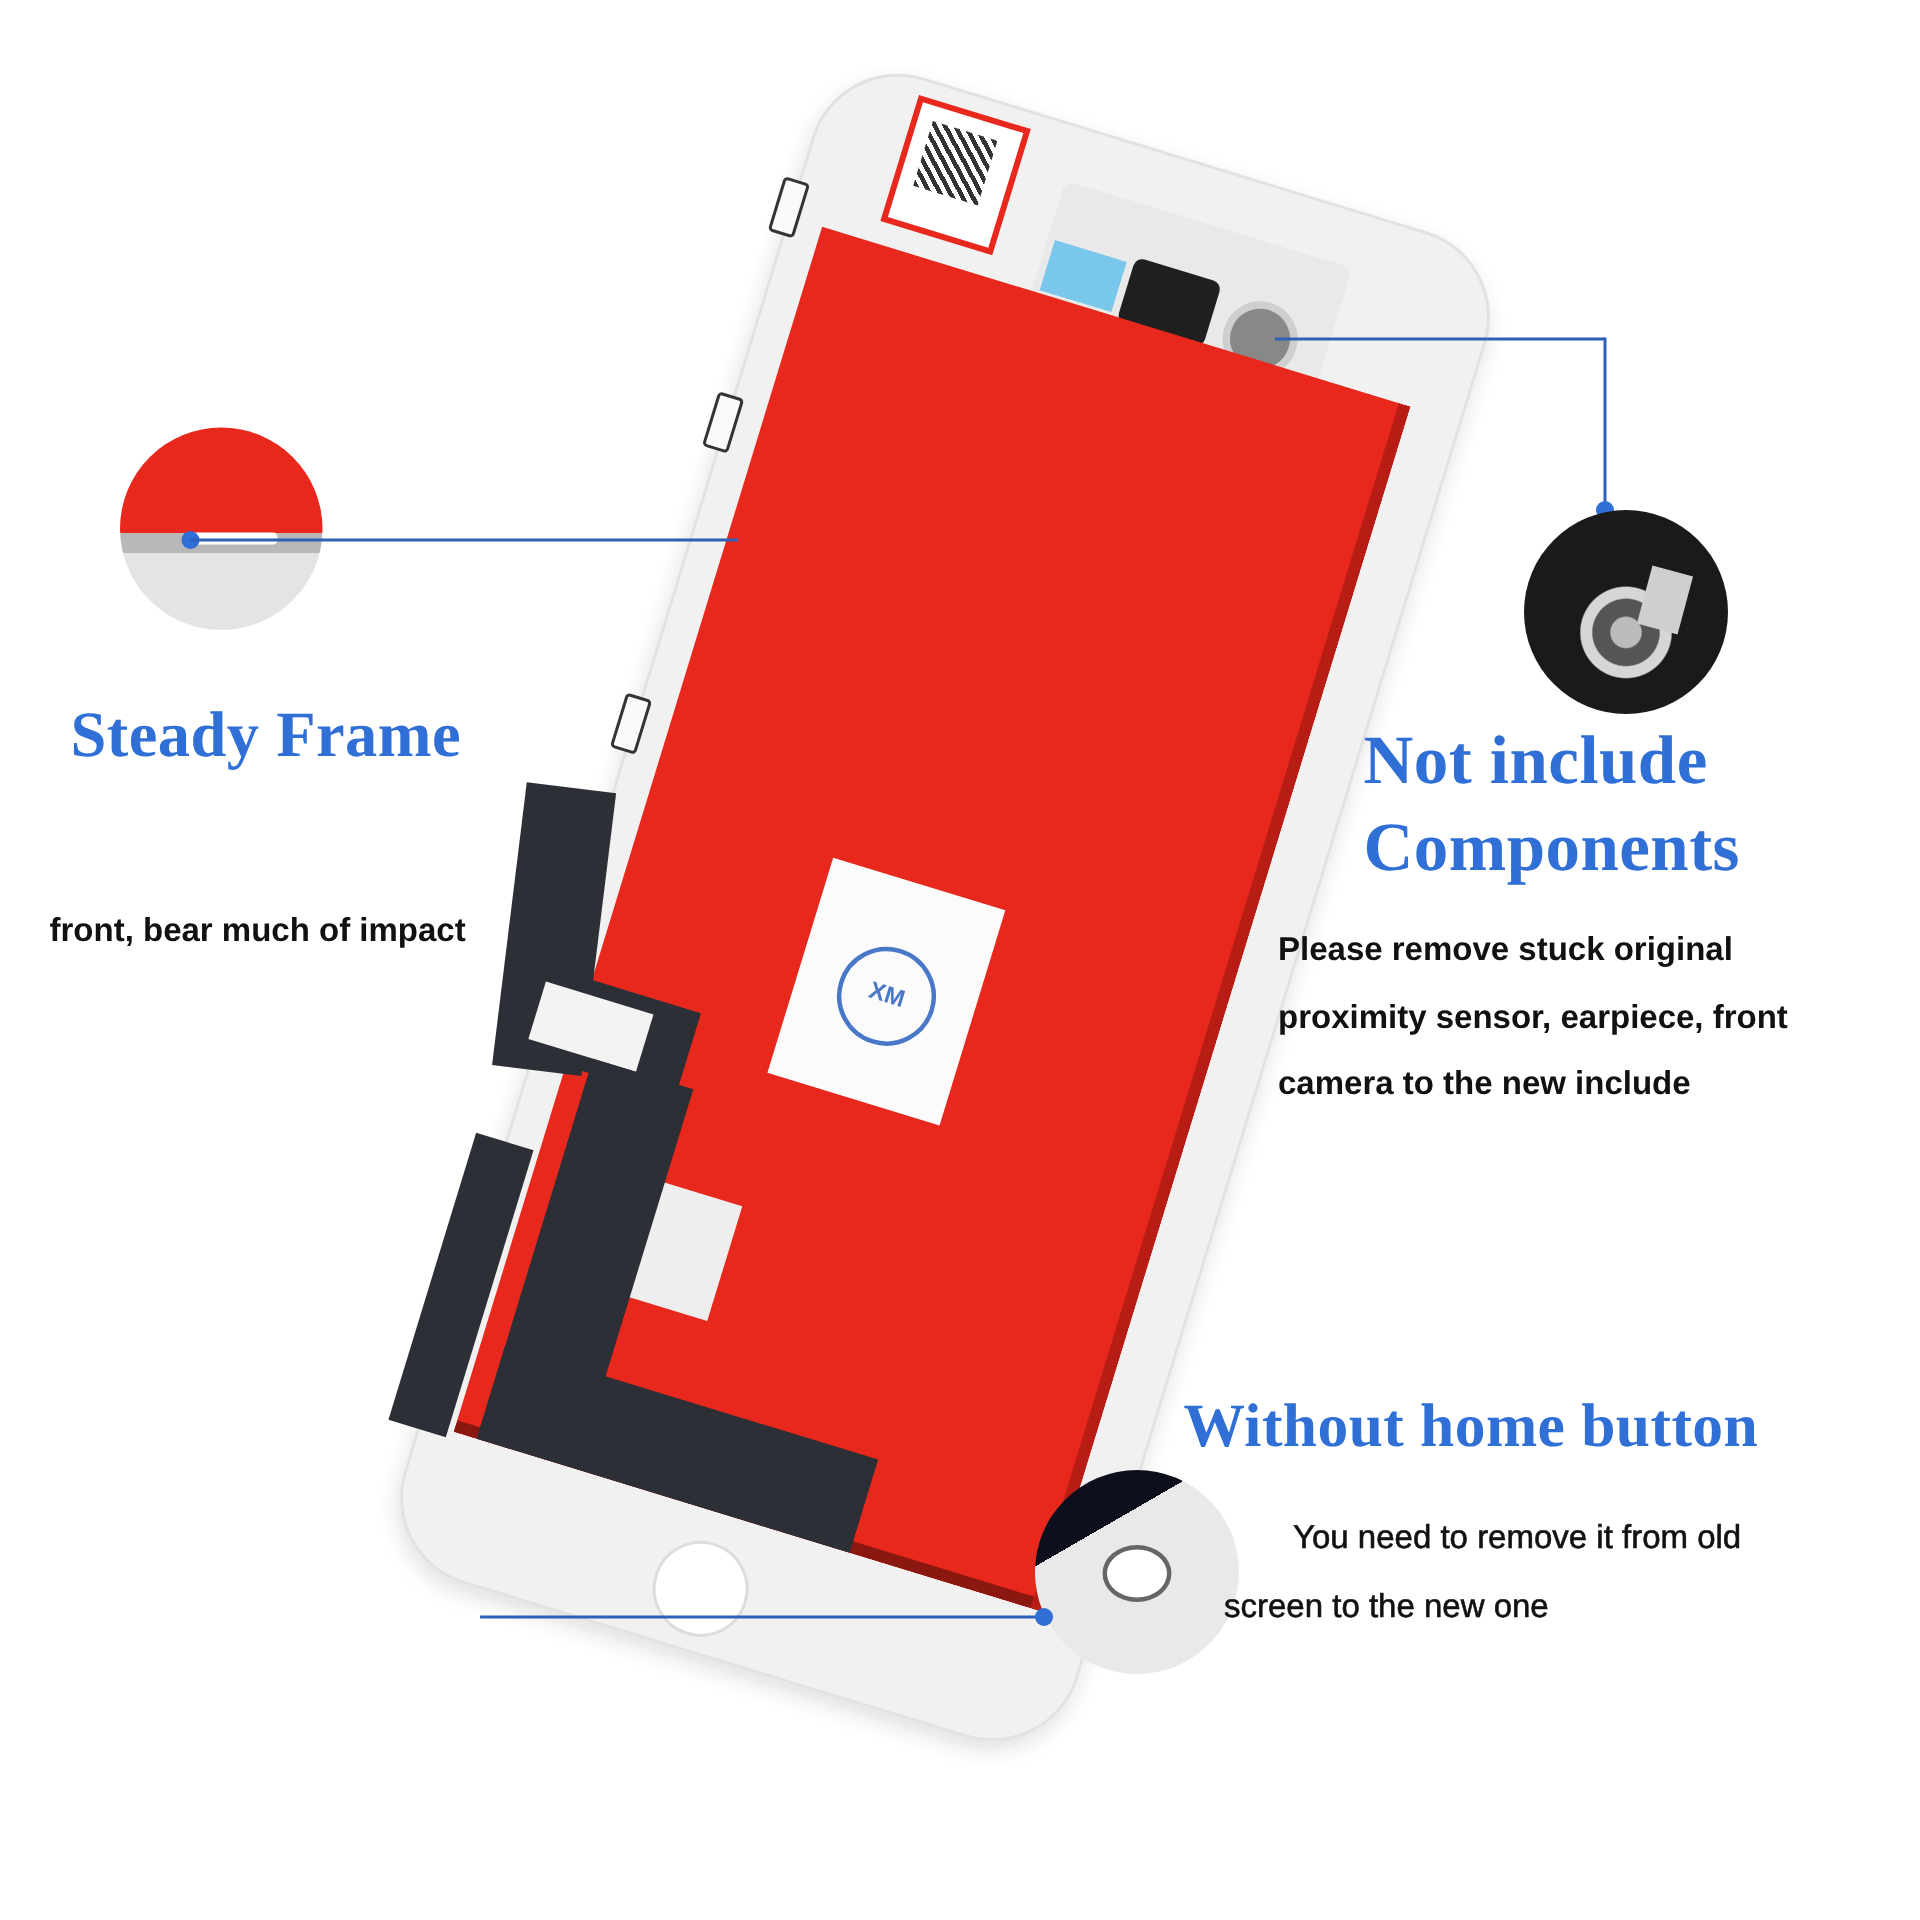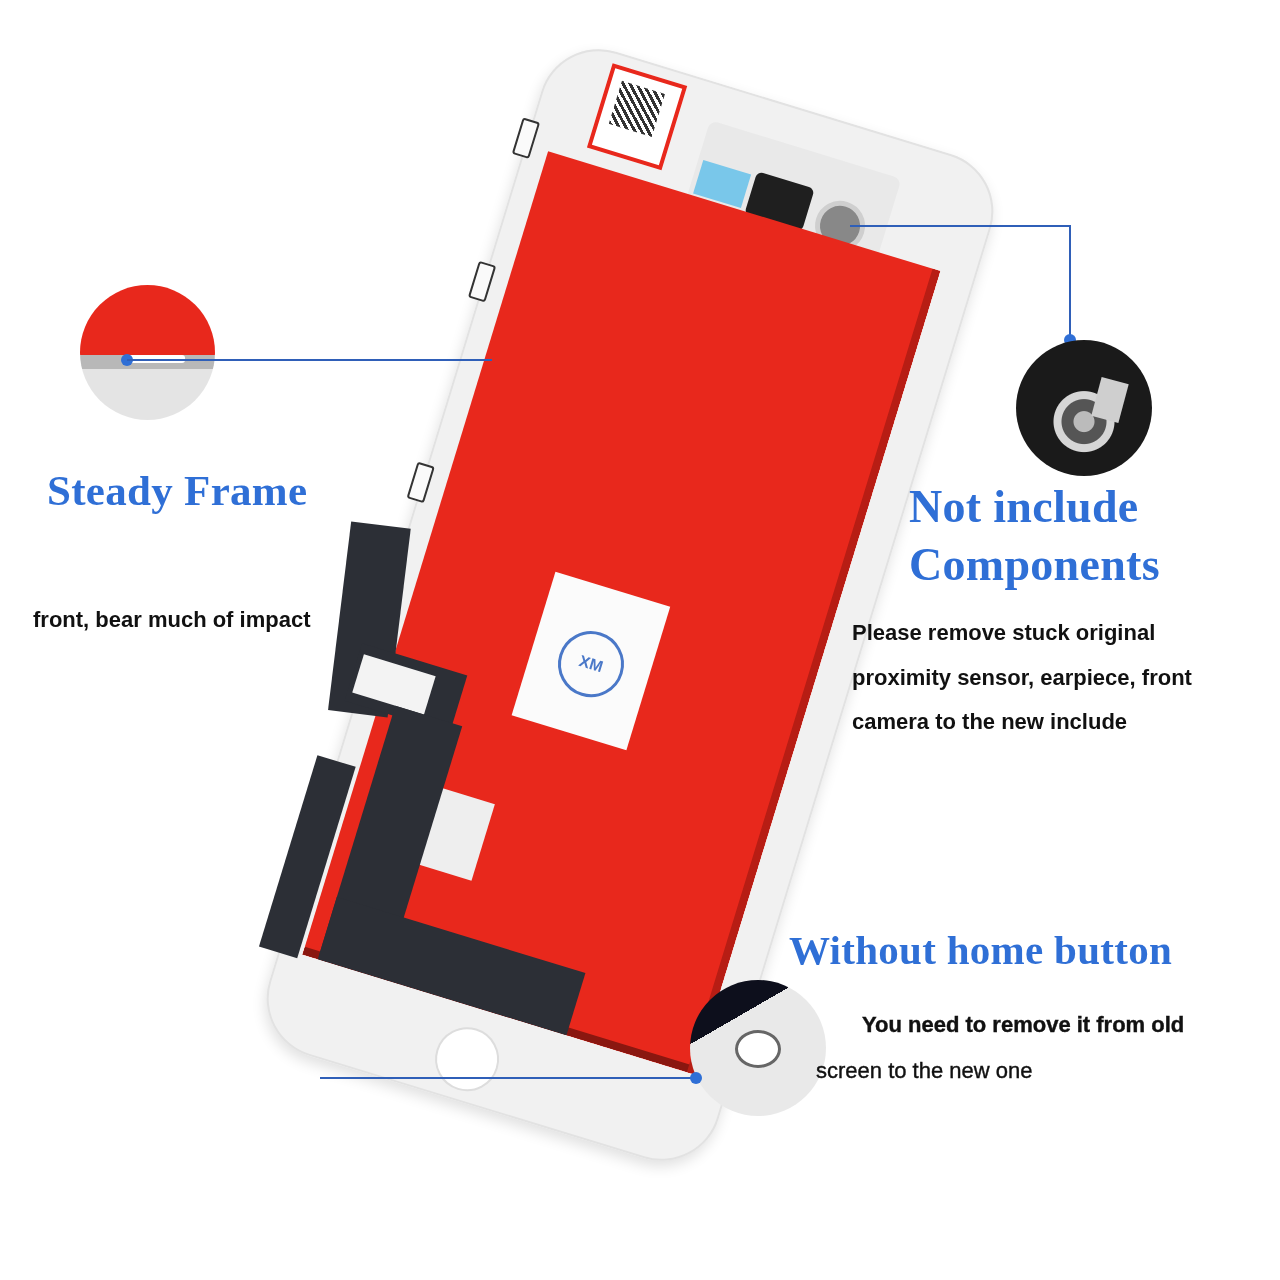--- a/index.html
+++ b/index.html
@@ -80,15 +80,15 @@
   <div class="body-text" style="left:852px;top:620px;font-size:22px;">Please remove stuck original</div>
   <div class="body-text" style="left:852px;top:665px;font-size:22px;">proximity sensor, earpiece, front</div>
   <div class="body-text" style="left:852px;top:709px;font-size:22px;">camera to the new include</div>
 
   <div class="heading" style="left:778px;top:926px;font-size:41px;margin-left:11px;">Without home button</div>
   <div class="circle" style="left:690px;top:980px;width:136px;height:136px;background:linear-gradient(150deg,#0d0f1c 0 30%,#e9e9e9 30%);">
     <div class="abs" style="left:45px;top:50px;width:40px;height:32px;border-radius:50%;background:#fff;border:3px solid #666;"></div>
   </div>
   <div class="callout-line" style="left:320px;top:1077px;width:375px;height:2px;"></div>
   <div class="dot" style="left:690px;top:1072px;"></div>
-  <div class="body-text" style="left:862px;top:1012px;font-size:22px;font-weight:bold;-webkit-text-stroke:0.4px #111;">You need to remove it from old</div>
+  <div class="body-text" style="left:862px;top:1012px;font-size:22px;font-weight:normal;-webkit-text-stroke:0.4px #111;">You need to remove it from old</div>
   <div class="body-text" style="left:816px;top:1058px;font-size:22px;font-weight:normal;-webkit-text-stroke:0.4px #111;">screen to the new one</div>
 </div>
 
 </body></html>

